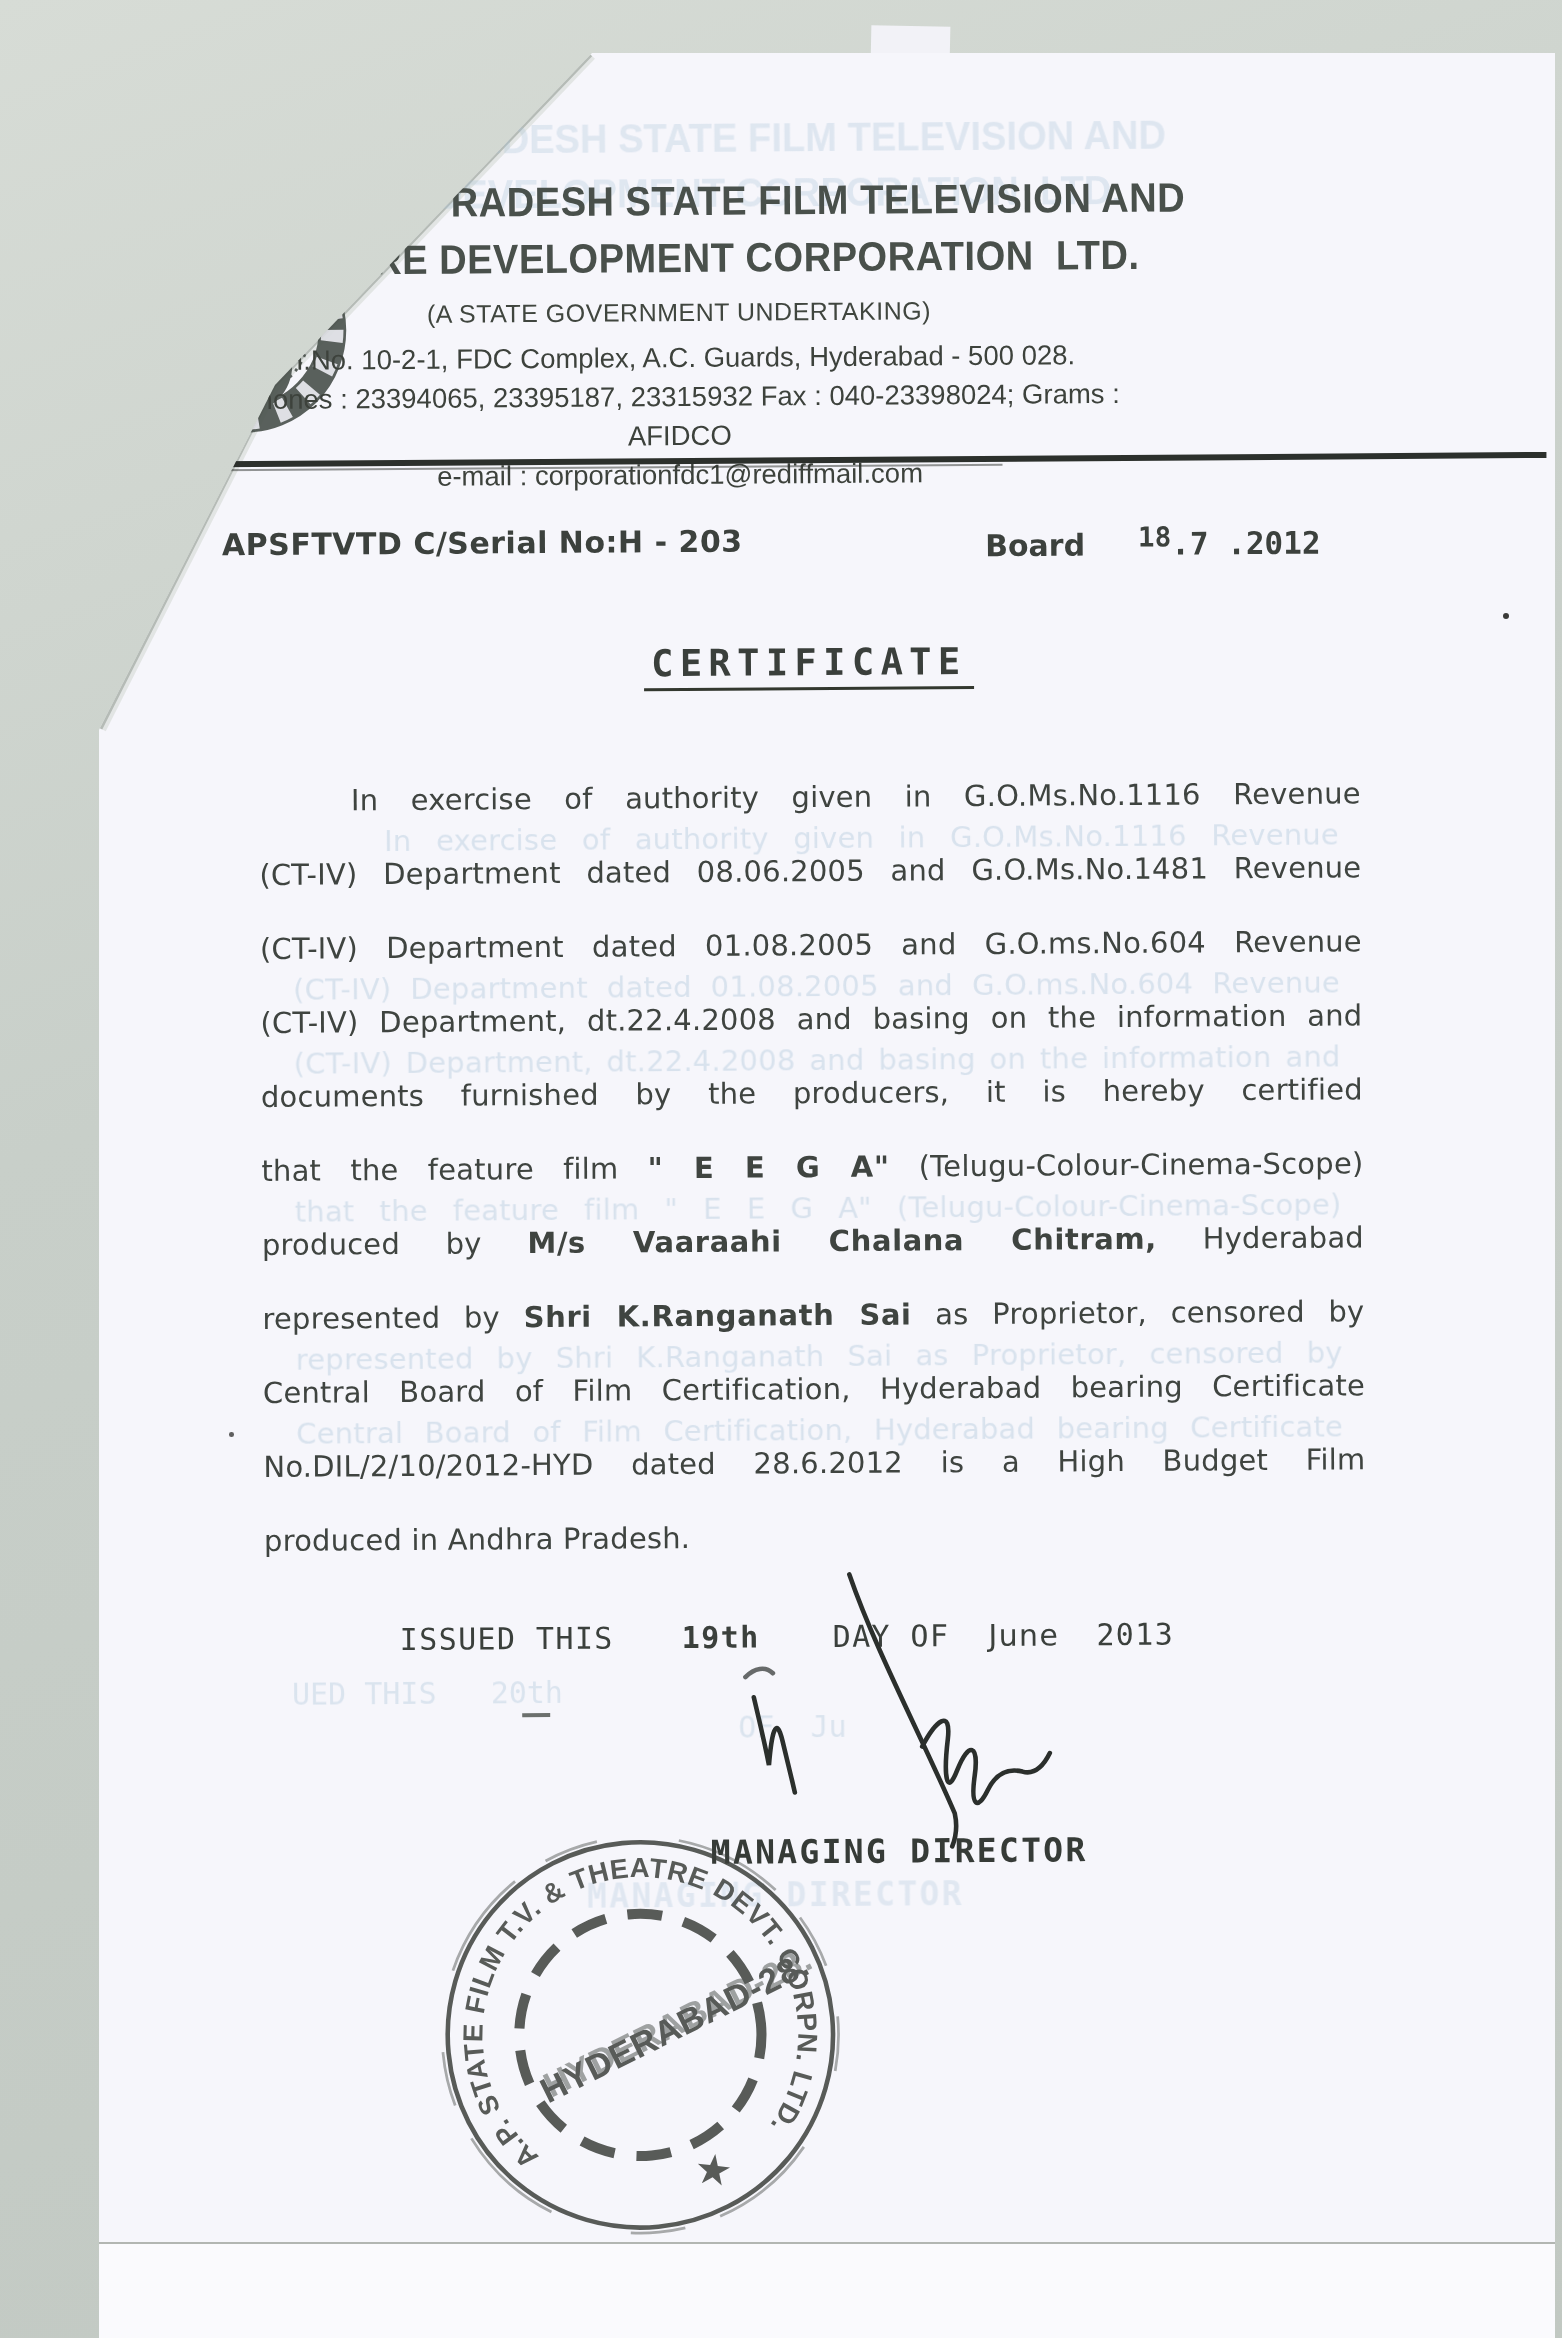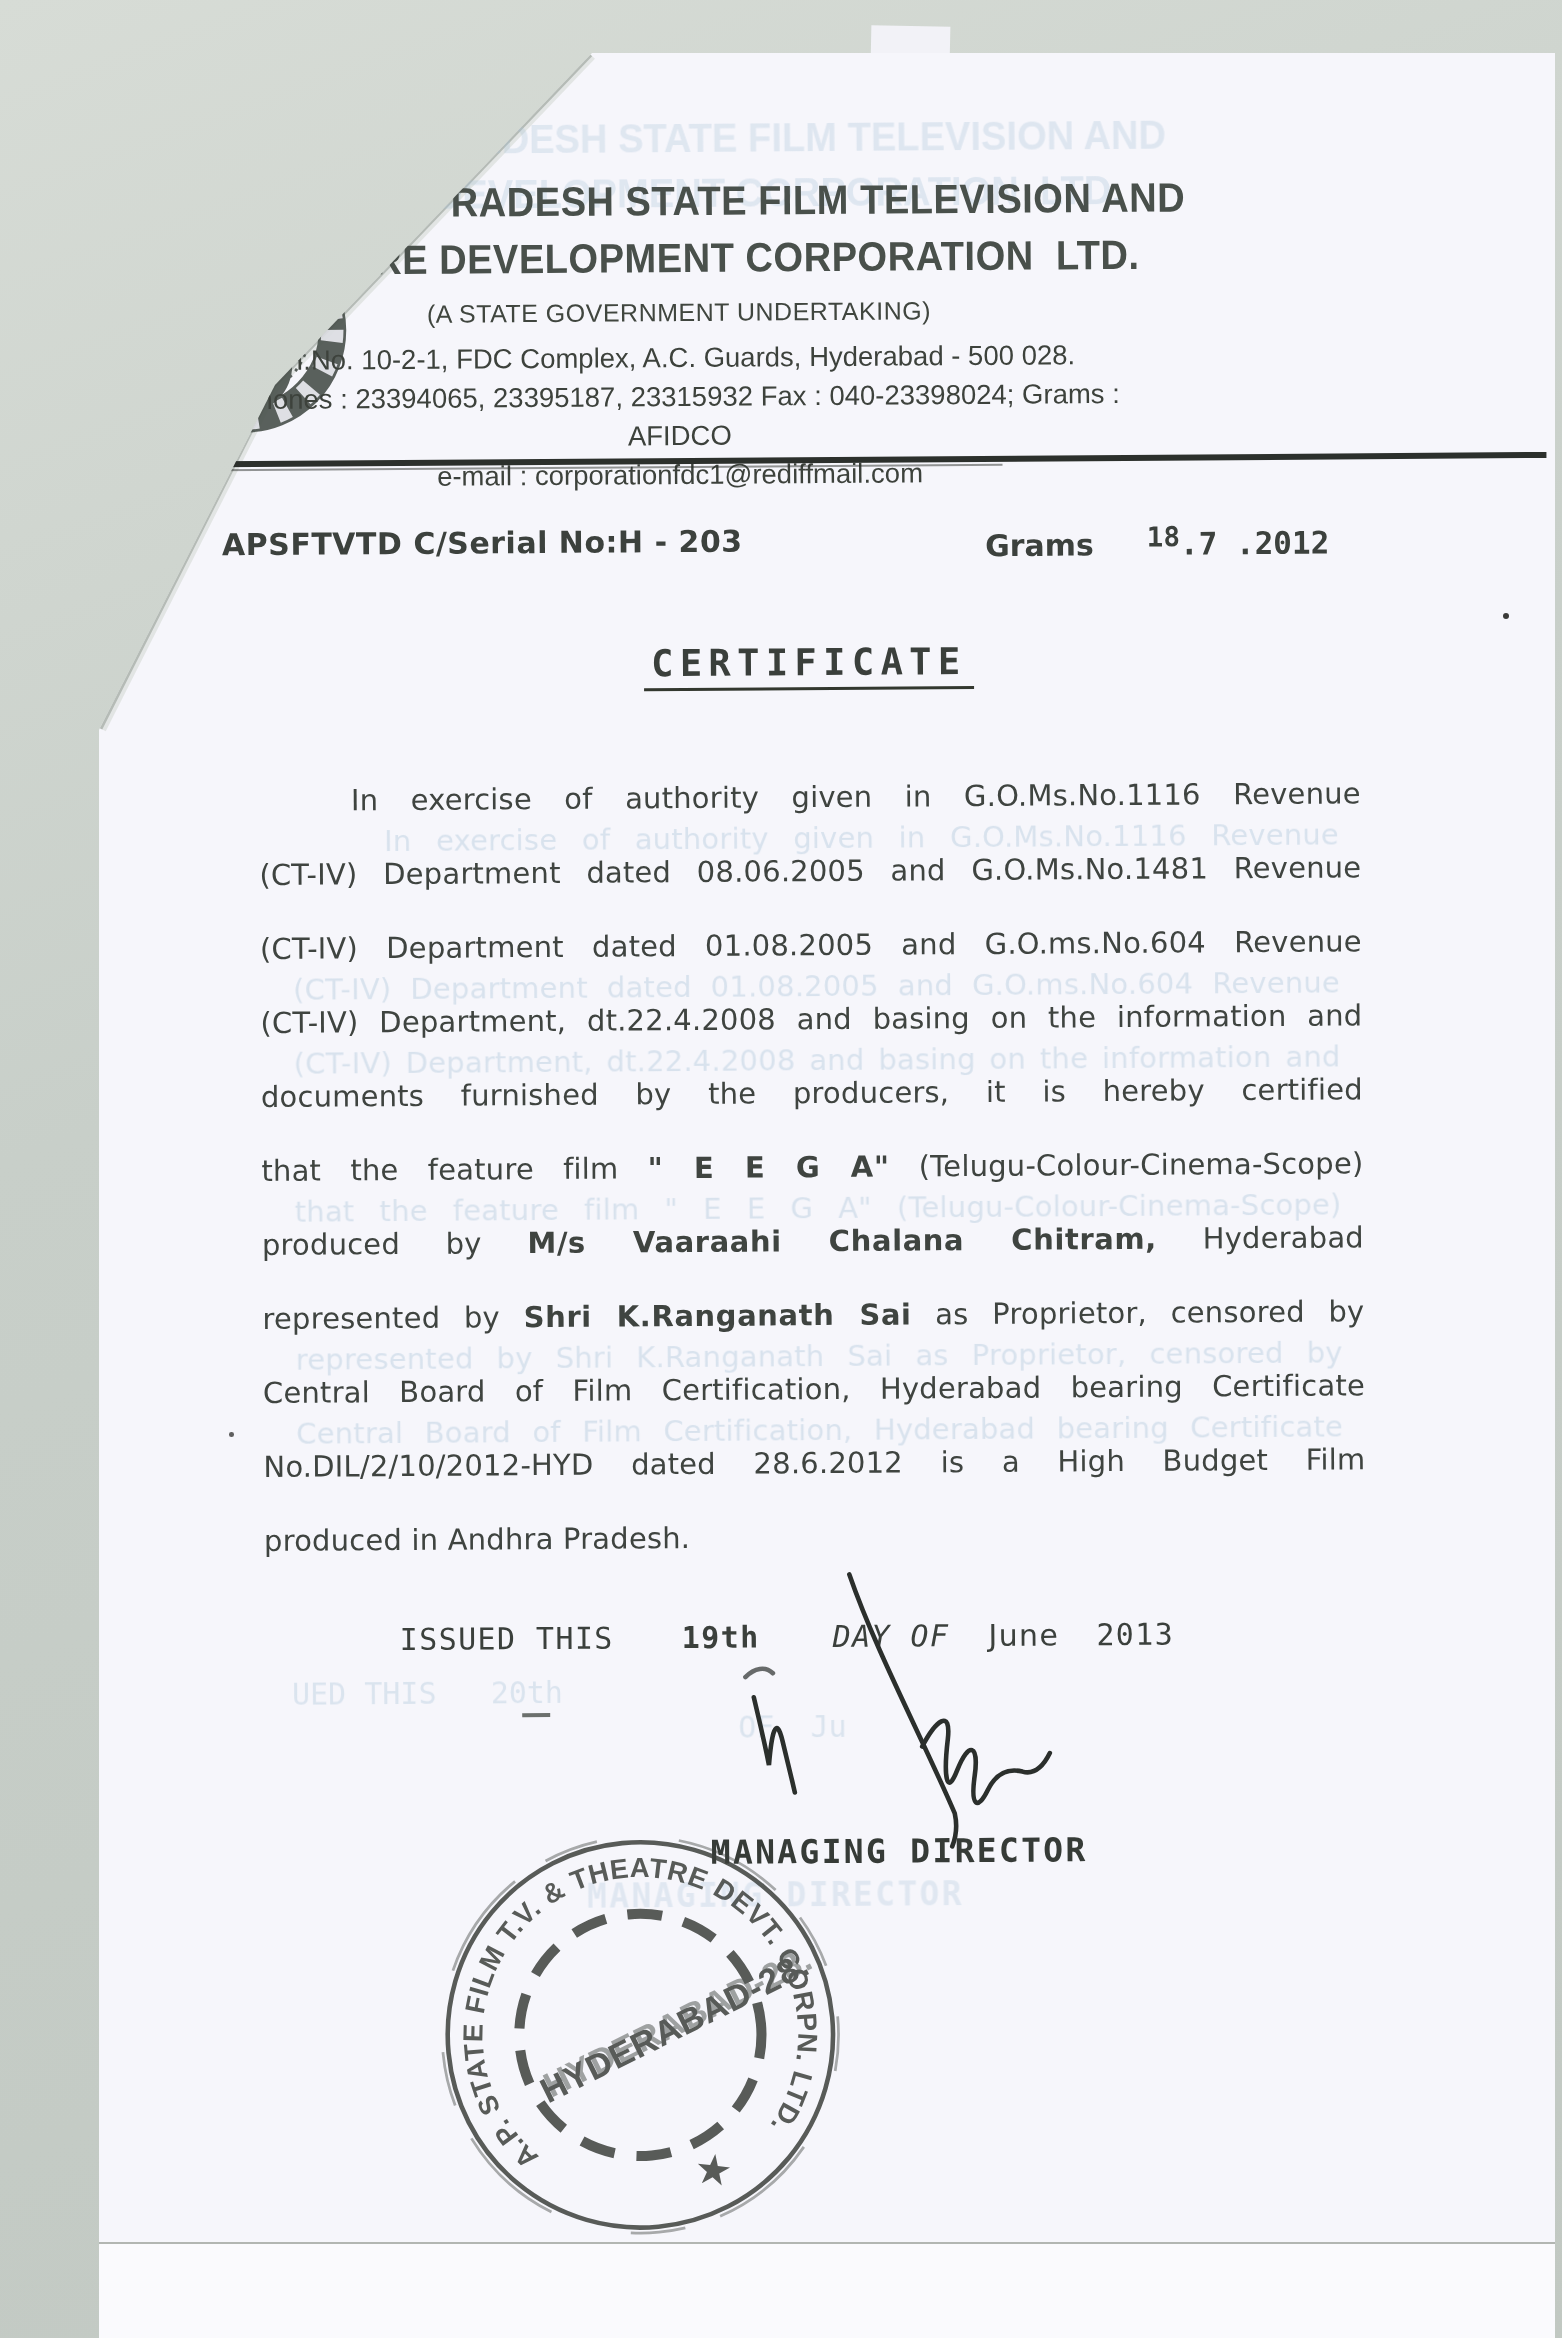--- a/index.html
+++ b/index.html
@@ -50,21 +50,21 @@
   .body-line.noj{text-align-last:left;}
   .body-line b{font-weight:bold;letter-spacing:0.6px;}
   .ghost-copy{display:block;position:absolute;left:33px;top:41px;width:95%;
         color:var(--ghost);opacity:.38;filter:blur(0.5px);pointer-events:none;
         text-align:justify;text-align-last:justify;}
 
   
   .issued{position:absolute;left:296px;top:1566px;display:flex;color:#3b403c;
         font:30px "DejaVu Sans Mono",monospace;letter-spacing:1.4px;white-space:pre;}
   .issued .day{font-weight:bold;margin-left:68px;}
-  .issued .of{margin-left:73px;font-style:italic;}
+  .issued .of{margin-left:73px;}
   .issued .month{margin-left:39px;font-family:"DejaVu Sans",sans-serif;}
   .issued .year{margin-left:37px;}
   .ghost-issued,.ghost-issued2{position:absolute;color:var(--ghost);opacity:.35;
         font:30px "DejaVu Sans Mono",monospace;white-space:pre;filter:blur(0.4px);}
   .ghost-issued{left:188px;top:1620px;}
   .ghost-issued2{left:634px;top:1656px;}
   .dashmark{position:absolute;left:418px;top:1658px;width:27.5px;height:3.7px;background:#4a4f4a;opacity:.8;}
   .sig-svg{position:absolute;left:542px;top:1506px;pointer-events:none;}
   .md{position:absolute;left:514px;top:1779px;width:560px;text-align:center;
         font:bold 33px "DejaVu Sans Mono",monospace;letter-spacing:2.3px;color:#363b37;}
@@ -132,21 +132,21 @@
         <div class="addr">H.No. 10-2-1, FDC Complex, A.C. Guards, Hyderabad - 500 028.</div>
         <div class="phones">Phones : 23394065, 23395187, 23315932 Fax : 040-23398024; Grams : AFIDCO</div>
         <div class="email">e-mail : corporationfdc1@rediffmail.com</div>
       </div>
 
       <div class="rule"></div>
       <div class="rule2"></div>
 
       <div class="serial">APSFTVTD C/Serial No:H - 203</div>
       <div class="date-row">
-        <span>Grams</span><span class="date-num"><span class="date-day">18</span><span>.7 .2012</span></span>
+        <span>Board</span><span class="date-num"><span class="date-day">18</span><span>.7 .2012</span></span>
       </div>
 
       <div class="title-wrap">
         <span class="title">CERTIFICATE</span>
       </div>
 
       <div class="body-col">
           <div class="body-line" style="text-indent: 92px;"><span>In exercise of authority given in G.O.Ms.No.1116 Revenue</span><span class="ghost-copy">In exercise of authority given in G.O.Ms.No.1116 Revenue</span></div>
           <div class="body-line"><span>(CT-IV) Department dated 08.06.2005 and G.O.Ms.No.1481 Revenue</span></div>
           <div class="body-line"><span>(CT-IV) Department dated 01.08.2005 and G.O.ms.No.604 Revenue</span><span class="ghost-copy">(CT-IV) Department dated 01.08.2005 and G.O.ms.No.604 Revenue</span></div>

